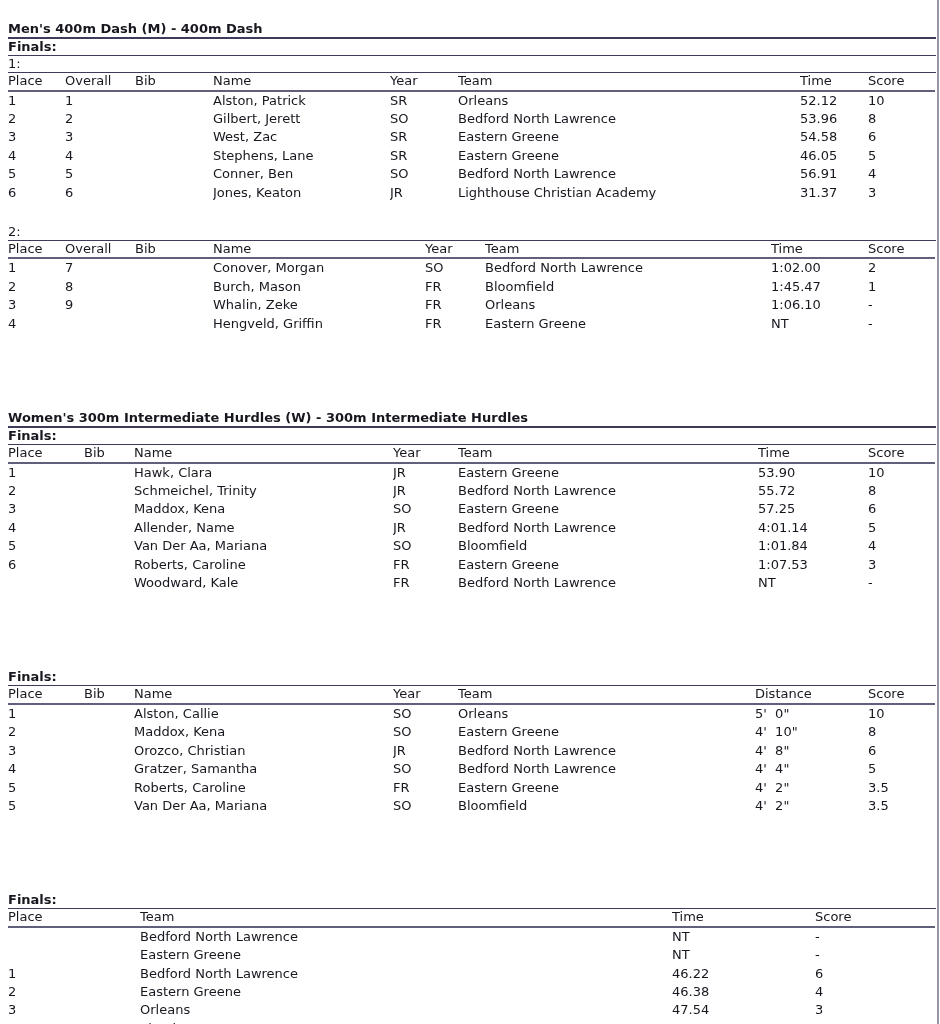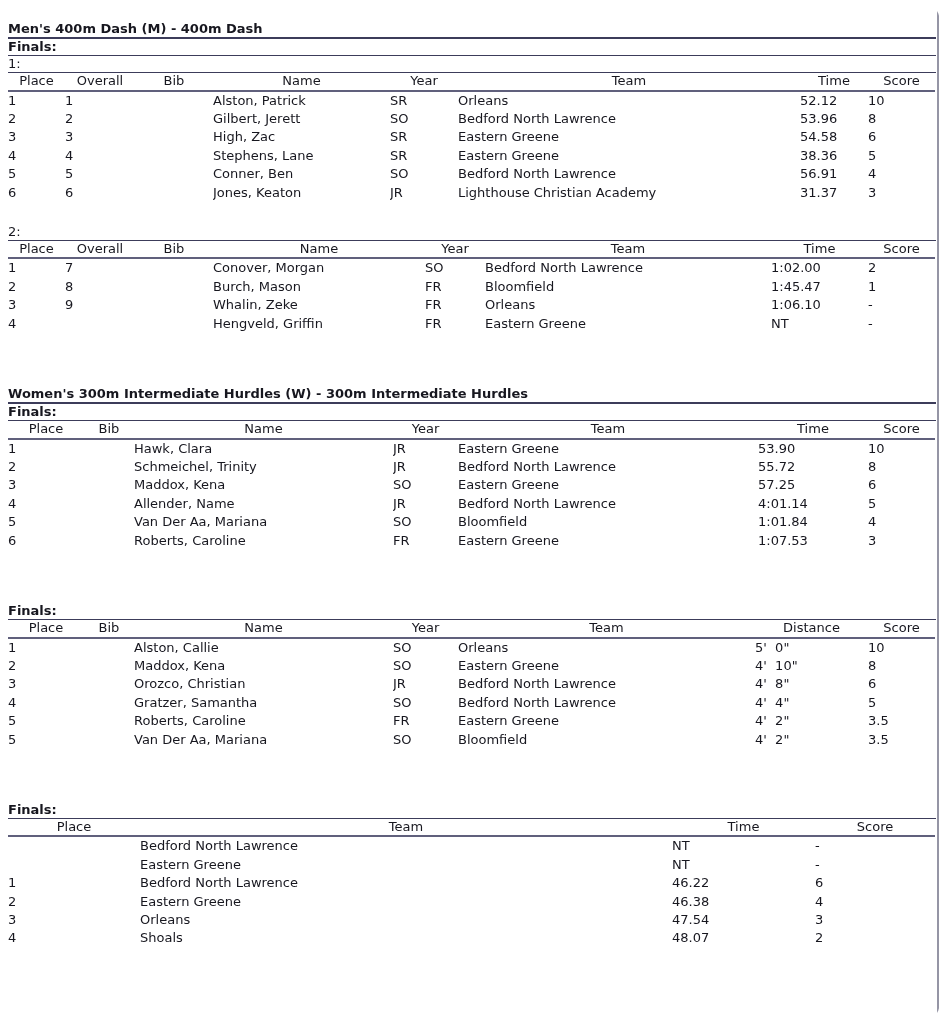--- a/index.html
+++ b/index.html
@@ -1,45 +1,45 @@
 <!DOCTYPE html>
 <html><head>
 <meta charset="utf-8">
 <style>
   html,body { margin:0; padding:0; background:#ffffff; }
   .page {
     width: 940px; height: 1024px; box-sizing: border-box;
     padding: 21px 4px 0 8px;
     font-family: "DejaVu Sans", "Liberation Sans", sans-serif;
     font-size: 13px; color: #17171f; background: #ffffff;
-    position: relative; overflow: hidden; border-radius: 22px;
+    position: relative; overflow: hidden;
   }
   .page::after { 
     content:""; position:absolute; top:0; bottom:0; right:1px; width:2px; background:#9595a5;
   }
   .event { margin: 0; }
-  .event + .event { margin-top: 53px; }
+  .event + .event { margin-top: 77px; }
   .event-title {
     font-weight: bold; line-height: 16px;
     border-bottom: 2px solid #3c3c5a;
   }
   .round-label {
     font-weight: bold; line-height: 16px;
     border-bottom: 1.5px solid #3c3c5a;
   }
   .heat-label {
     line-height: 16px;
     border-bottom: 1.5px solid #3c3c5a;
   }
   .heat-label.gap { margin-top: 22px; }
   table.results {
     border-collapse: collapse; table-layout: fixed; width: 927px;
   }
   table.results th {
-    text-align: center; font-weight: normal; padding: 0;
+    text-align: left; font-weight: normal; padding: 0;
     line-height: 16.5px; border-bottom: 2.5px solid #60607c;
     white-space: pre; overflow: hidden;
   }
   table.results td {
     padding: 0; line-height: 18.4px; white-space: pre; overflow: hidden;
   }
 </style>
 </head>
 <body>
 
@@ -90,34 +90,34 @@
             <td>Gilbert, Jerett</td>
             <td>SO</td>
             <td>Bedford North Lawrence</td>
             <td>53.96</td>
             <td>8</td>
           </tr>
           <tr>
             <td>3</td>
             <td>3</td>
             <td></td>
-            <td>High, Zac</td>
+            <td>West, Zac</td>
             <td>SR</td>
             <td>Eastern Greene</td>
             <td>54.58</td>
             <td>6</td>
           </tr>
           <tr>
             <td>4</td>
             <td>4</td>
             <td></td>
             <td>Stephens, Lane</td>
             <td>SR</td>
             <td>Eastern Greene</td>
-            <td>38.36</td>
+            <td>46.05</td>
             <td>5</td>
           </tr>
           <tr>
             <td>5</td>
             <td>5</td>
             <td></td>
             <td>Conner, Ben</td>
             <td>SO</td>
             <td>Bedford North Lawrence</td>
             <td>56.91</td>
@@ -277,20 +277,29 @@
           </tr>
           <tr>
             <td>6</td>
             <td></td>
             <td>Roberts, Caroline</td>
             <td>FR</td>
             <td>Eastern Greene</td>
             <td>1:07.53</td>
             <td>3</td>
           </tr>
+          <tr>
+            <td></td>
+            <td></td>
+            <td>Woodward, Kale</td>
+            <td>FR</td>
+            <td>Bedford North Lawrence</td>
+            <td>NT</td>
+            <td>-</td>
+          </tr>
         </tbody>
     </table>
   </section>
 
   <section class="event">
     <div class="round-label">Finals:</div>
     <table class="results">
       <colgroup>
         <col style="width:76px">
           <col style="width:50px">

